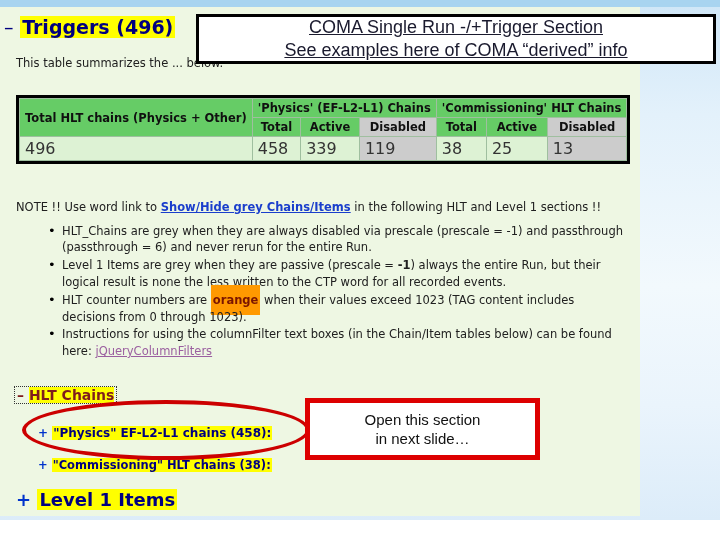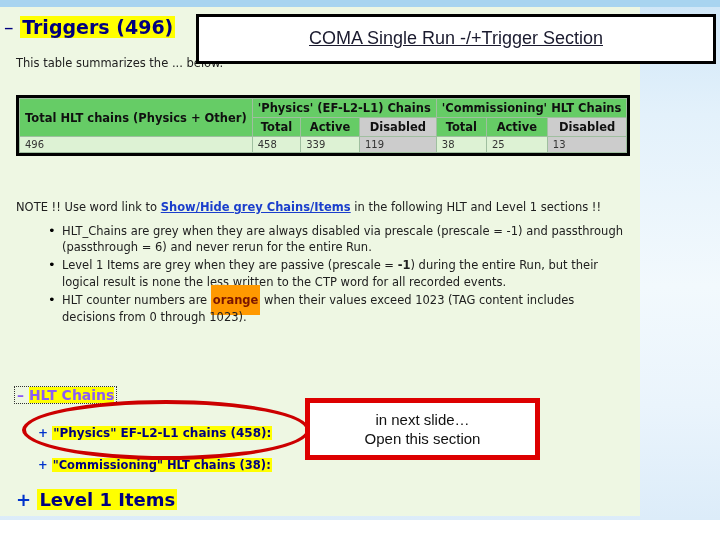--- a/index.html
+++ b/index.html
@@ -56,21 +56,21 @@
   table.summary th, table.summary td {
     font-family: "DejaVu Sans", sans-serif;
     font-size: 11.5px;
     padding: 2px 5px;
     border: 1px solid #9fbf9f;
     text-align: center;
     color: #101010;
   }
   table.summary th { background: #66cc66; font-weight: bold; }
   table.summary th.grey { background: #cccccc; }
-  table.summary td { background: #ddf2d4; text-align: left; font-size: 10px; color: #333; }
+  table.summary td { background: #ddf2d4; text-align: left; font-size: 16px; color: #333; }
   table.summary td.grey { background: #cccccc; }
   th.bigcell { font-size: 12px; line-height: 1.25; }
 
   
   .note {
     position: absolute; left: 16px; top: 192px;
     width: 610px;
     font-size: 11.5px; color: #202020; line-height: 1.45;
   }
   .note a.blue { color: #1a3ecc; text-decoration: underline; font-weight: bold; }
@@ -86,21 +86,21 @@
     content: "\2022"; position: absolute; left: -14px; top: -1px;
     color: #000; font-size: 13px;
   }
   .orange-hl { background: #ff9900; color: #7a1500; font-weight: bold; padding: 8px 2px; }
   a.purple { color: #9b5fa0; text-decoration: underline; }
   .b { font-weight: bold; }
 
   
   .hlt-head {
     position: absolute; left: 14px; top: 379px;
-    font-size: 14px; font-weight: bold; color: #8b5cf6;
+    font-size: 14px; font-weight: bold; color: #7f1d1d;
     border: 1px dotted #333; padding: 0 2px;
   }
   .hlt-head .hl { background: #ffff00; }
   .sub1 {
     position: absolute; left: 38px; top: 419px;
     font-size: 12px; font-weight: bold; color: #000080;
     white-space: nowrap;
   }
   .sub1 .hl, .sub2 .hl { background: #ffff00; padding: 0 1px; }
   .sub2 {
@@ -221,24 +221,27 @@
       </div>
 
       <div class="note">
         <span>NOTE !! Use word link to </span><a class="blue" href="#">Show/Hide grey Chains/Items</a><span> in the following HLT and Level 1 sections !!</span>
 
         <ul class="bullets">
           <li>
             <span>HLT_Chains are grey when they are always disabled via prescale (prescale = -1) and passthrough (passthrough = 6) and never rerun for the entire Run.</span>
           </li>
           <li>
-            <span>Level 1 Items are grey when they are passive (prescale = </span><span class="b">-1</span><span>) during the entire Run, but their logical result is none the less written to the CTP word for all recorded events.</span>
+            <span>Level 1 Items are grey when they are passive (prescale = </span><span class="b">-1</span><span>) always the entire Run, but their logical result is none the less written to the CTP word for all recorded events.</span>
           </li>
           <li>
             <span>HLT counter numbers are </span><span class="orange-hl">orange</span><span> when their values exceed 1023 (TAG content includes decisions from 0 through 1023).</span>
+          </li>
+          <li>
+            <span>Instructions for using the columnFilter text boxes (in the Chain/Item tables below) can be found here: </span><a class="purple" href="#">jQueryColumnFilters</a>
           </li>
         </ul>
       </div>
 
       <div class="hlt-head">
         <span>–</span>
         <span class="hl">HLT Chains</span>
       </div>
 
       <div class="sub1">
@@ -256,21 +259,22 @@
         <span class="hl">Level 1 Items</span>
       </div>
 
     </div>
   </div>
 
   <div class="ellipse"></div>
 
   <div class="title-box">
     <div class="line">COMA Single Run  -/+Trigger Section</div>
+    <div class="line">See examples here of COMA “derived” info</div>
   </div>
 
   <div class="open-box">
+    <div class="line">Open this section</div>
     <div class="line">in next slide…</div>
-    <div class="line">Open this section</div>
   </div>
 
 
 </div>
 
 </body></html>

